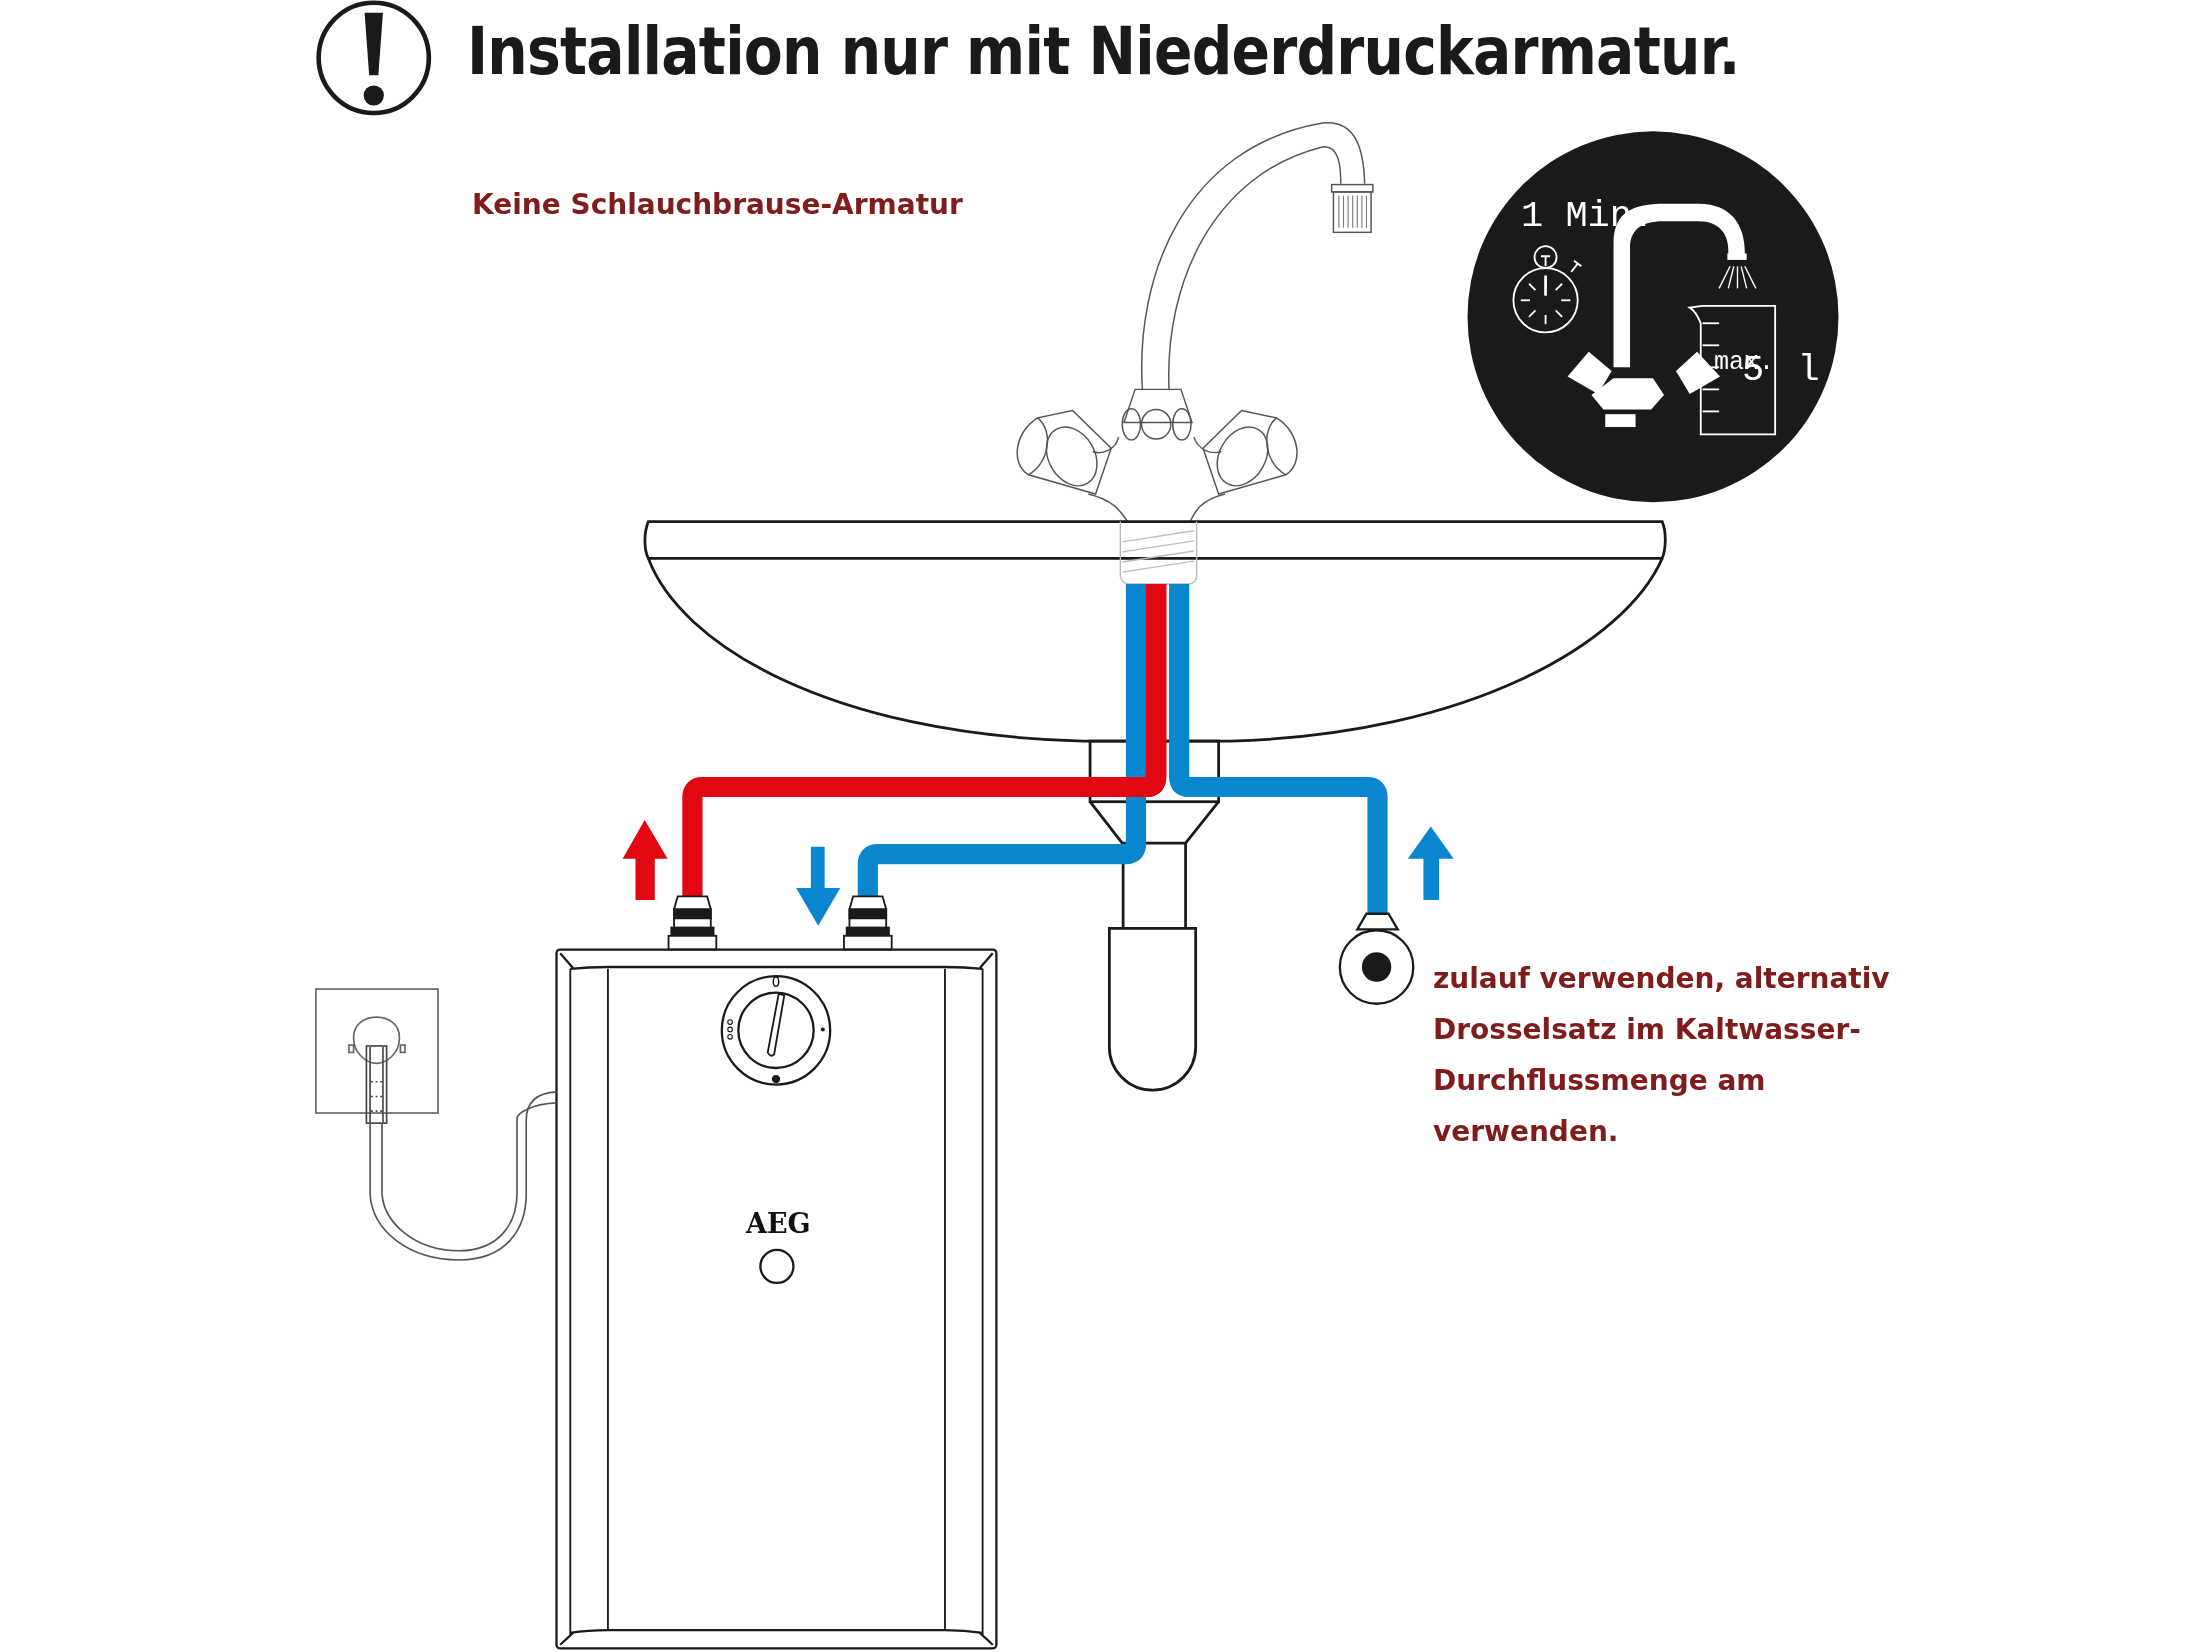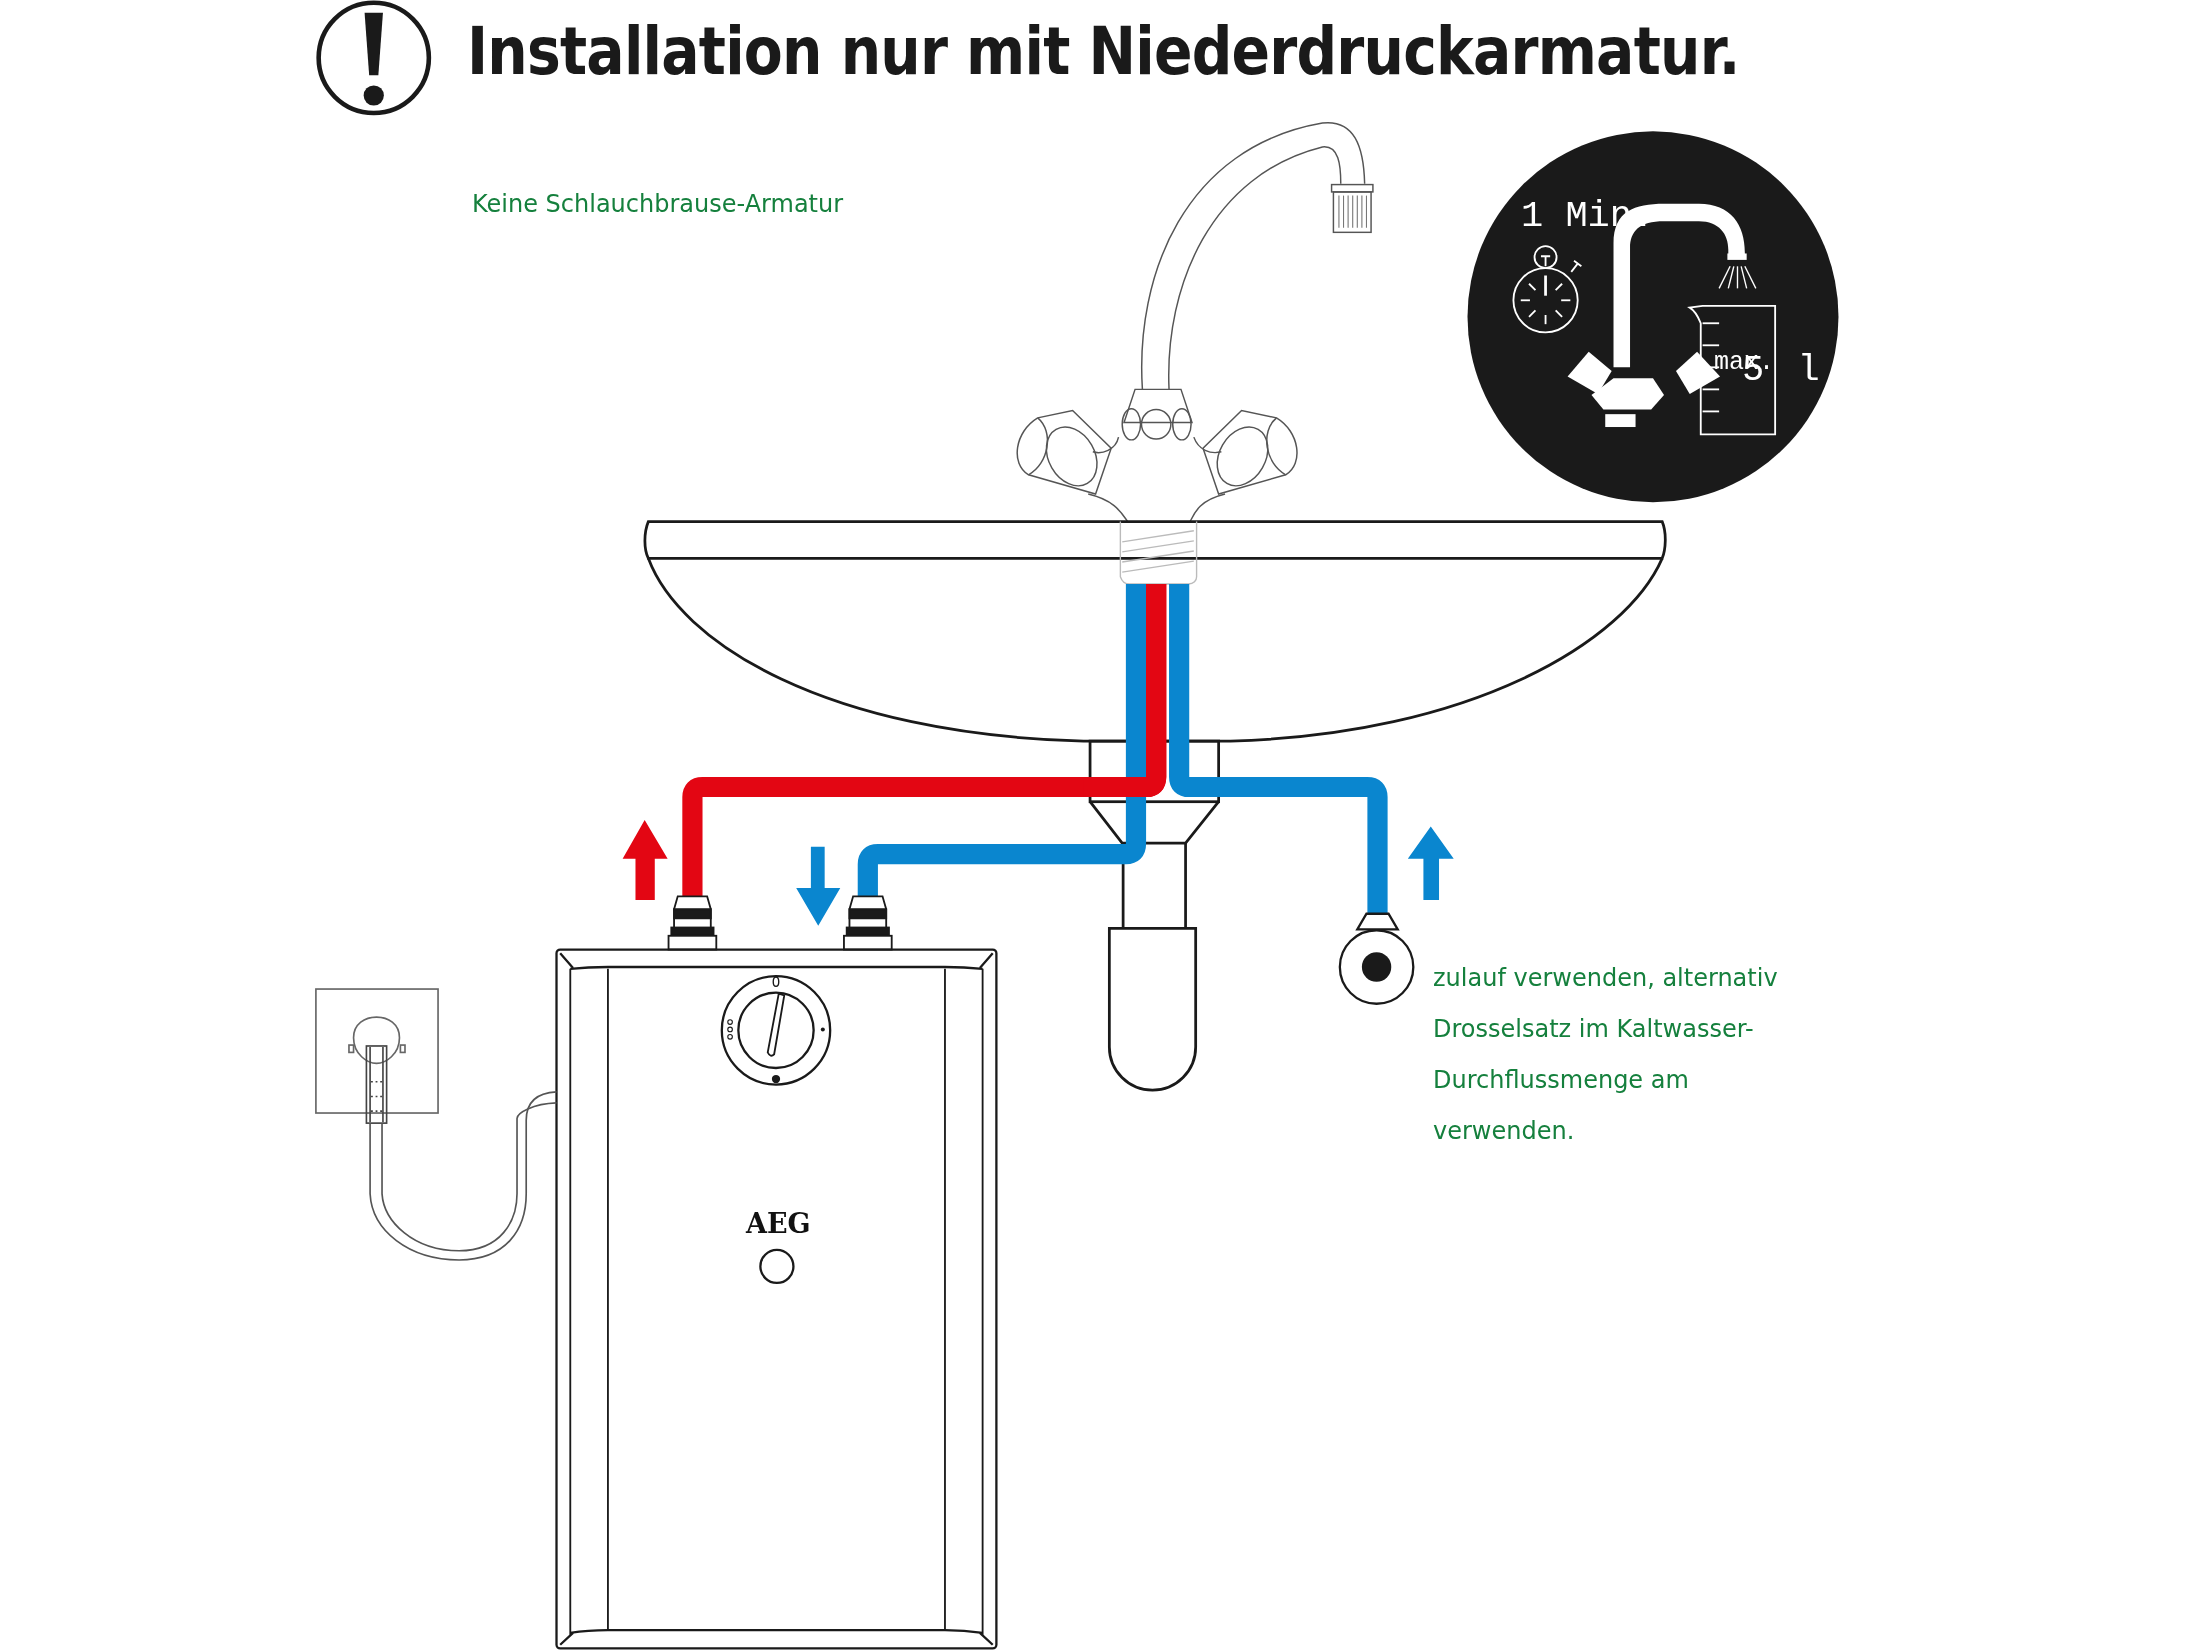--- a/index.html
+++ b/index.html
@@ -1,18 +1,18 @@
 <!DOCTYPE html>
 <html style="font-size:14.7px"><head>
 <meta charset="utf-8">
 <style>
   html, body { margin: 0; padding: 0; background: #ffffff; }
   body { width: 2204px; height: 1653px; position: relative; overflow: hidden; font-family: "DejaVu Sans", "Liberation Sans", sans-serif; }
   .title { position: absolute; left: 467px; top: 13px; font-size: 66px; font-weight: bold; color: #1a1a1a; letter-spacing: -0.9px; white-space: nowrap; font-family: "DejaVu Sans", sans-serif; transform: scaleX(0.86); transform-origin: left top; }
-  .note { position: absolute; font-size: 24px; font-weight: normal; color: #15803d; line-height: 51px; font-family: "DejaVu Sans", sans-serif; }
+  .note { position: absolute; font-size: 28px; font-weight: bold; color: #7f1d1d; line-height: 51px; font-family: "DejaVu Sans", sans-serif; }
   .note-left { left: 472px; top: 179px; }
   .note-right { left: 1433px; top: 953px; }
   .note-right .ln, .note-left .ln { display: block; white-space: nowrap; }
   svg.diagram { position: absolute; left: 0; top: 0; }
   .brand { position: absolute; left: 746px; top: 1208px; font-size: 27px; font-weight: bold; color: #111; font-family: "DejaVu Serif", serif; }
   .icon-text { position: absolute; color: #fff; font-family: Liberation Mono, monospace; text-align: center; }
   .min-text { left: 1521px; top: 195px; font-size: 37px; }
   .max-text { left: 1714px; top: 320px; font-size: 25px; margin-top: 28px; }
   .liter-text { left: 1734px; top: 349px; font-size: 37px; letter-spacing: 5.5px; margin-left: 8px; }
 </style>

